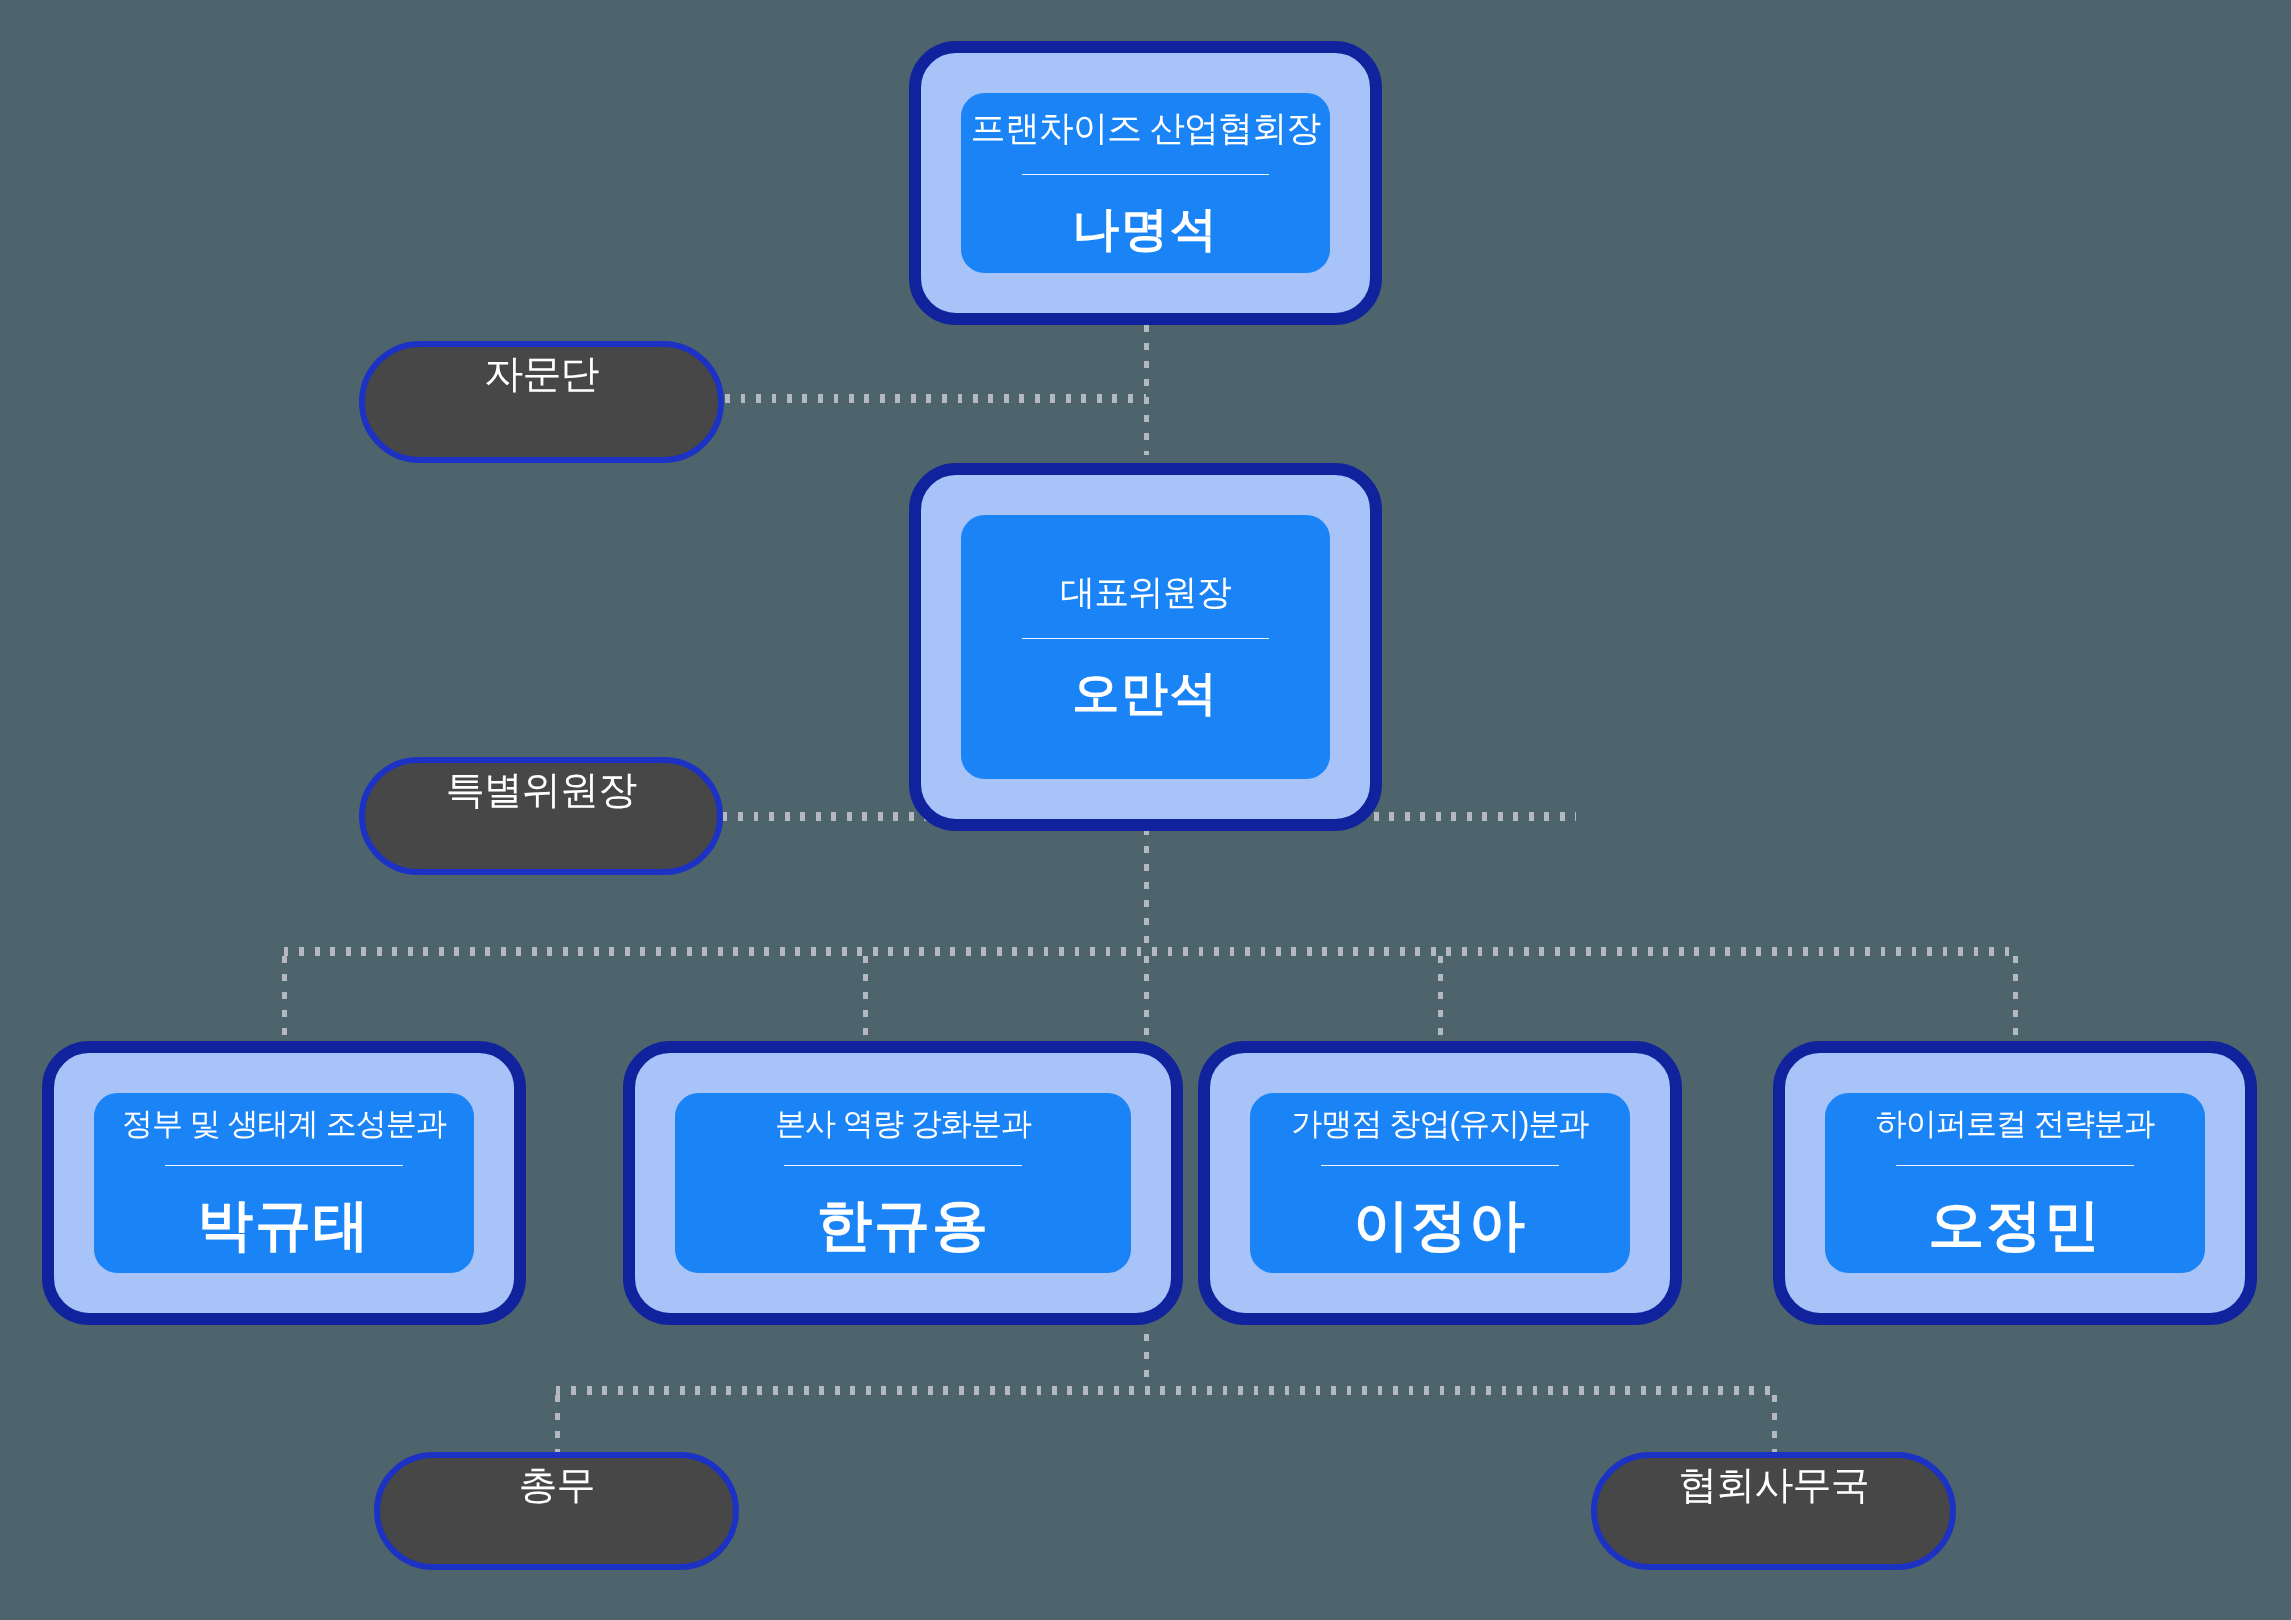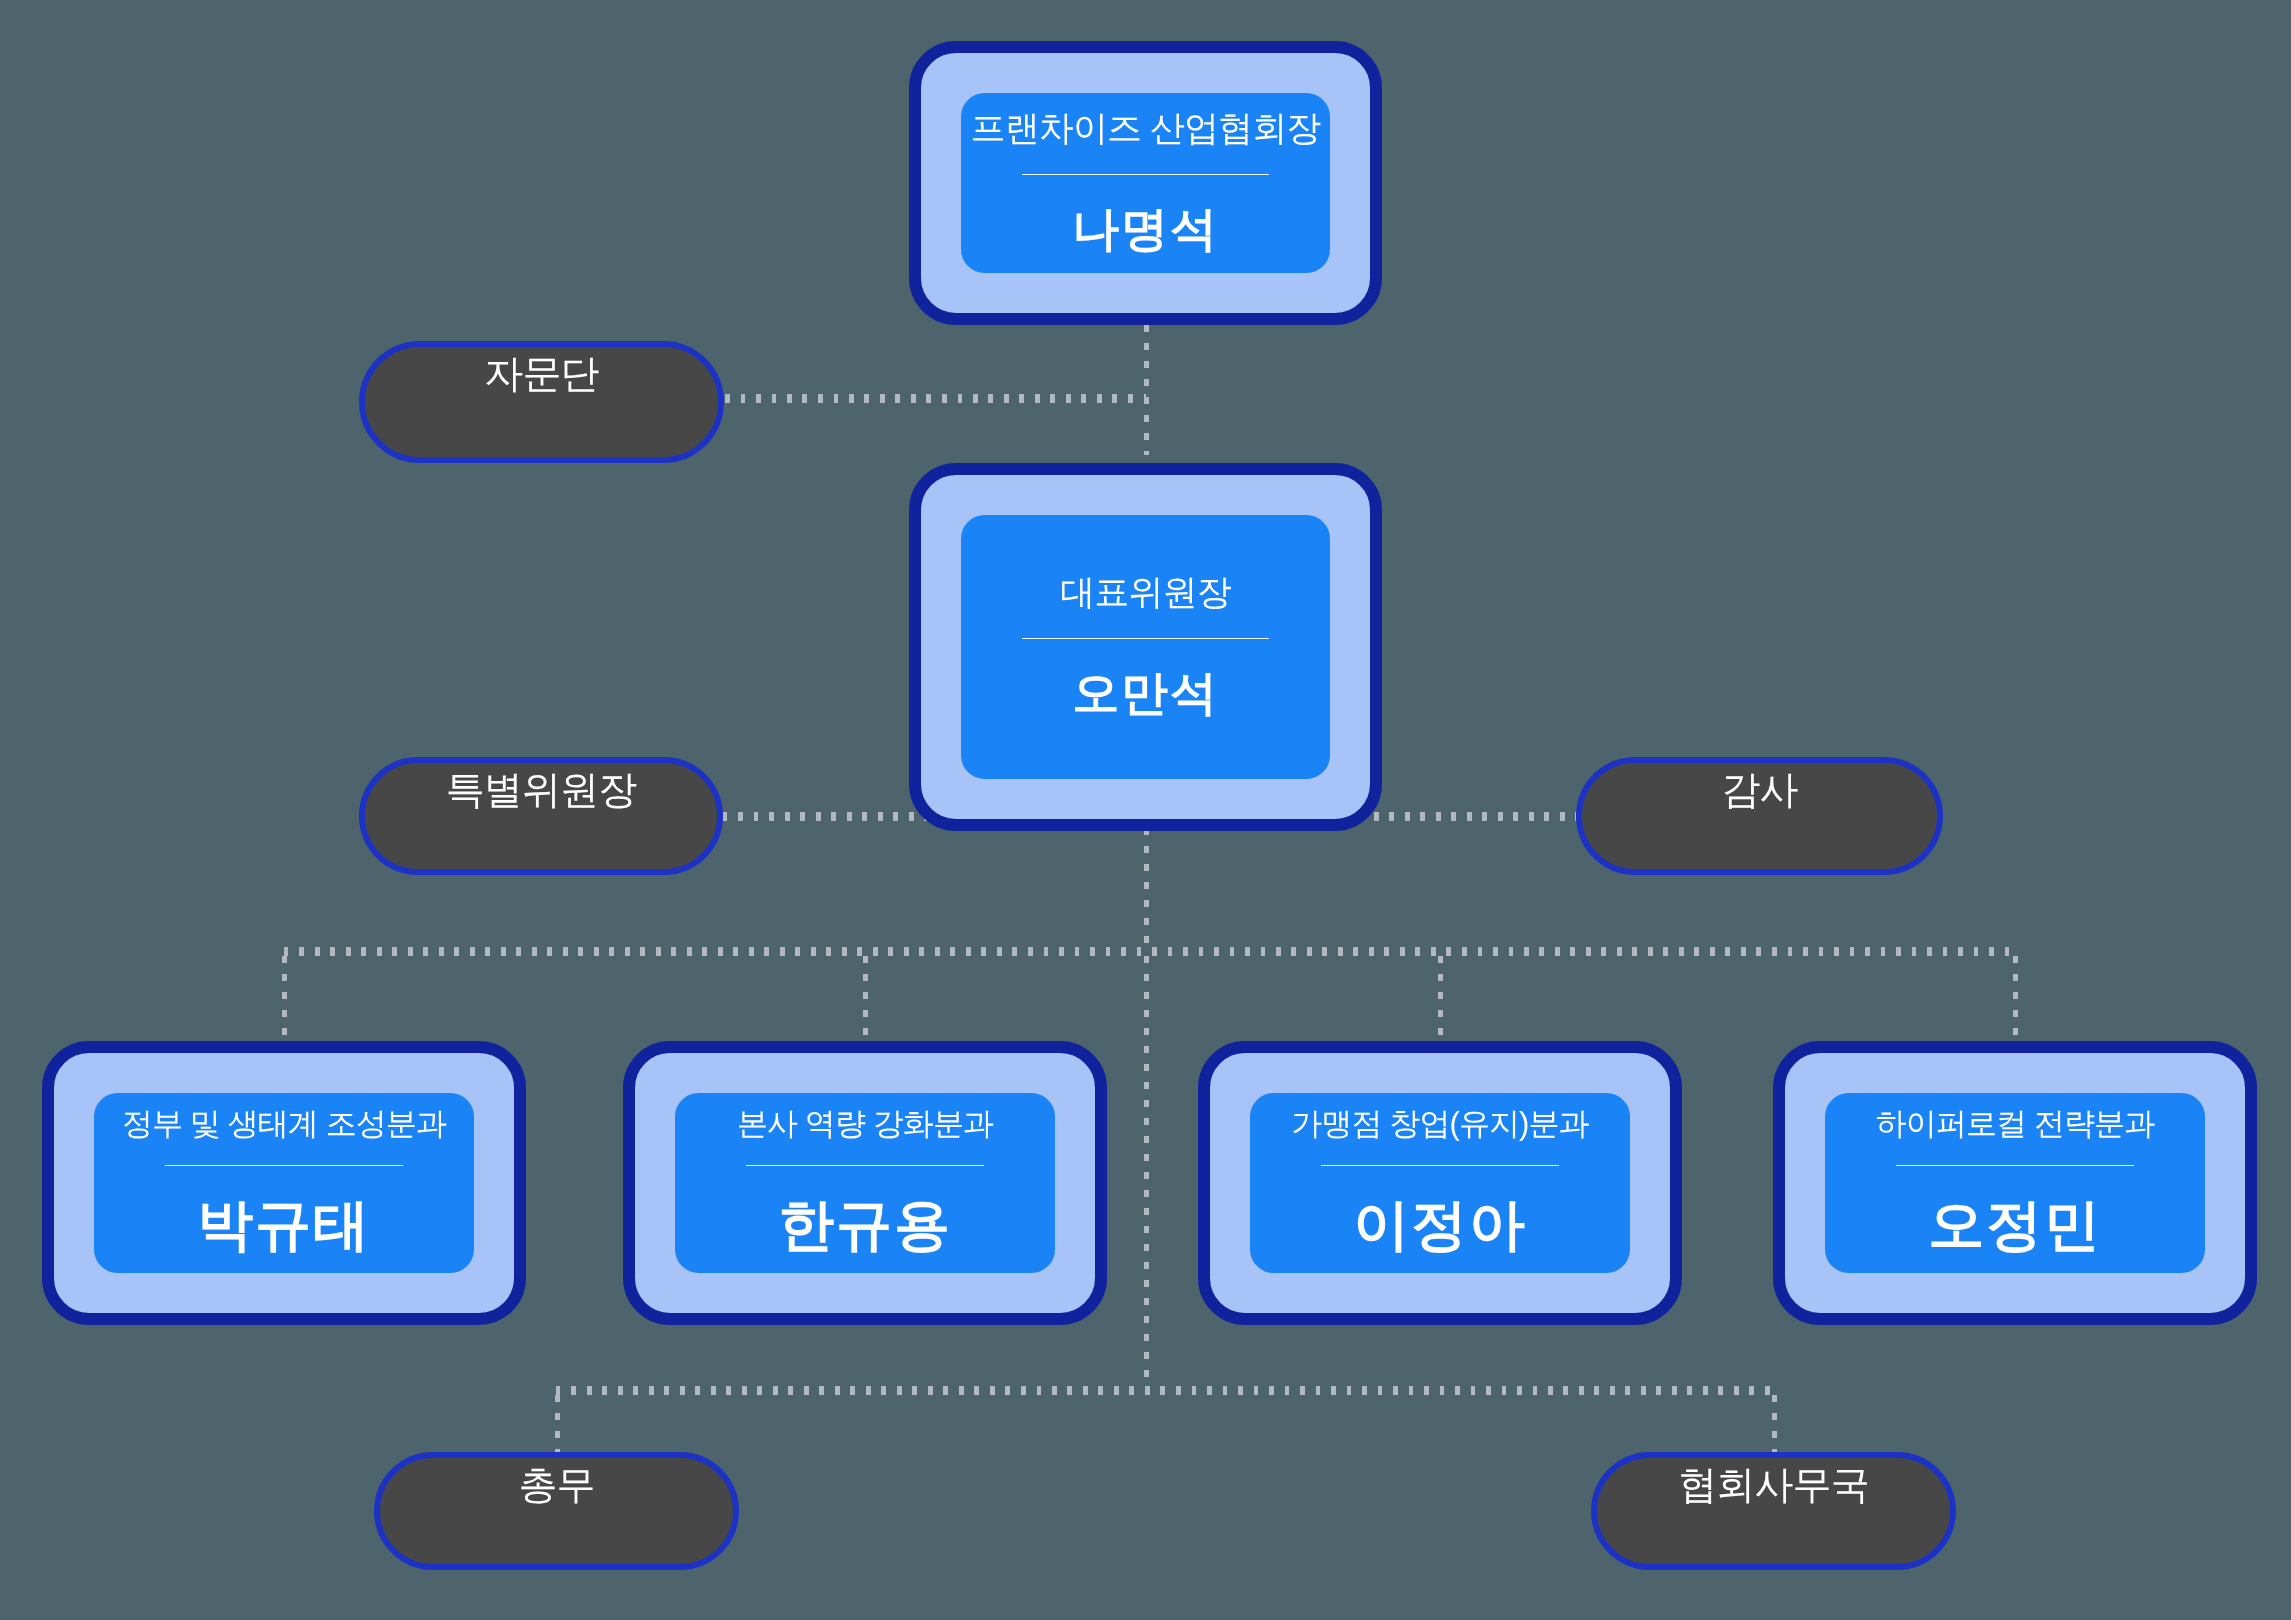--- a/index.html
+++ b/index.html
@@ -114,32 +114,29 @@
     <div class="node-inner">
       <div class="node-title">대표위원장</div>
       <div class="node-divider"></div>
       <div class="node-name">오만석</div>
     </div>
   </div>
 
   <div class="pill" style="left:359px;top:757px;width:364px;height:118px">
     <span>특별위원장</span>
   </div>
-  <div class="pill" style="left:1576px;top:757px;width:367px;height:118px">
-    <span>감사</span>
-  </div>
 
   <div class="node division" style="left:42px;top:1041px;width:484px;height:284px">
     <div class="node-inner">
       <div class="node-title">정부 및 생태계 조성분과</div>
       <div class="node-divider"></div>
       <div class="node-name">박규태</div>
     </div>
   </div>
-  <div class="node division" style="left:623px;top:1041px;width:484px;height:284px">
+  <div class="node division" style="left:623px;top:1041px;width:560px;height:284px">
     <div class="node-inner">
       <div class="node-title">본사 역량 강화분과</div>
       <div class="node-divider"></div>
       <div class="node-name">한규용</div>
     </div>
   </div>
   <div class="node division" style="left:1773px;top:1041px;width:484px;height:284px">
     <div class="node-inner">
       <div class="node-title">하이퍼로컬 전략분과</div>
       <div class="node-divider"></div>

